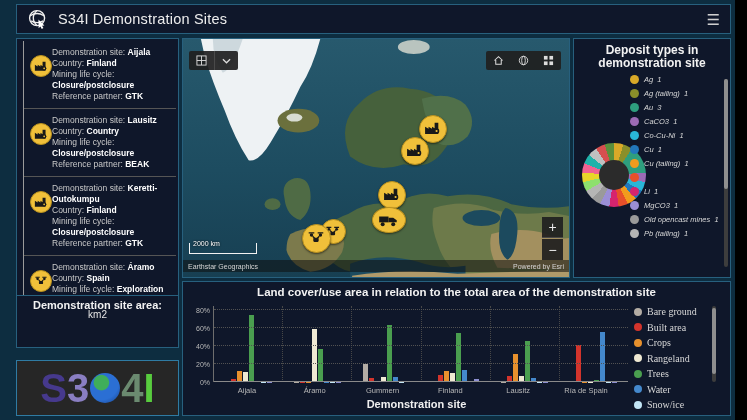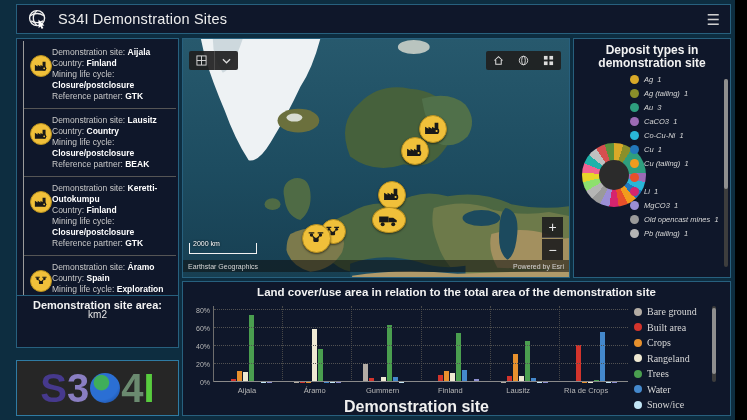--- a/index.html
+++ b/index.html
@@ -73,21 +73,21 @@
   #yaxis span { position:absolute; right:3px; transform:translateY(50%); font-size:7px; color:#b8b8b8; }
   #plot { position:relative; flex:1; height:76px; border-left:1px solid #6e6e6e; }
   .gridline { position:absolute; left:0; right:0; border-top:1px dotted #525252; }
   .gridline.zero { border-top:1px solid #8a8a8a; }
   #groups { position:absolute; inset:0; display:flex; }
   .grp { flex:1; display:flex; align-items:flex-end; justify-content:center; gap:1px; border-left:1px dotted #474747; height:100%; }
   .grp:first-child { border-left:none; }
   .bar { width:5px; }
   #cat-row { position:absolute; left:30px; right:110px; top:104px; display:flex; }
   #cat-row span { flex:1; text-align:center; font-size:7.5px; color:#b8b8b8; }
-  #xlabel { position:absolute; left:30px; right:110px; top:116px; text-align:center; font-size:16px; font-weight:bold; color:#f0f0f0; }
+  #xlabel { position:absolute; left:30px; right:110px; top:116px; text-align:center; font-size:11px; font-weight:bold; color:#f0f0f0; }
   #chart-legend { width:88px; padding-left:6px; }
   .cleg-item { display:flex; gap:5px; align-items:center; margin-bottom:4.5px; }
   .cleg-dot { flex:0 0 8px; width:8px; height:8px; border-radius:50%; }
   .cleg-label { font-size:10px; color:#d8d8d8; white-space:nowrap;font-family:Liberation Serif, serif; }
   svg .ink { fill:#191919; }
 </style>
 </head>
 <body>
 
 <div id="dash">
@@ -482,18 +482,18 @@
       <div class="vscroll" style="top:0; height:76px; right:0;">
         <div class="vthumb" style="top:2px; height:66px;"></div>
       </div>
     </div>
     <div id="cat-row">
         <span>Aijala</span>
         <span>Áramo</span>
         <span>Gummern</span>
         <span>Finland</span>
         <span>Lausitz</span>
-        <span>Ría de Crops</span>
+        <span>Ría de Spain</span>
       </div>
     <div id="xlabel">Demonstration site</div>
   </div>
 
 </div>
 
 </body></html>

